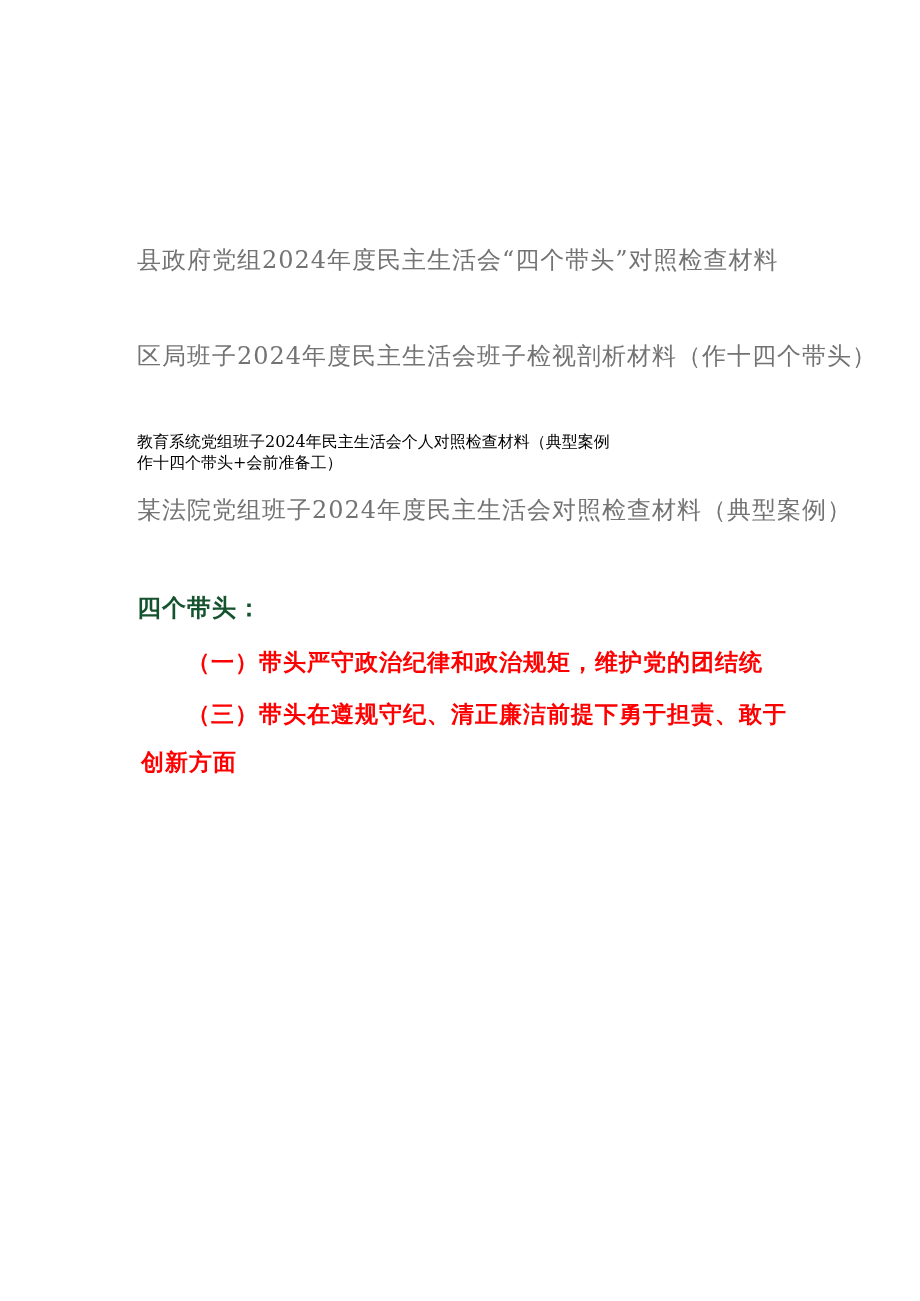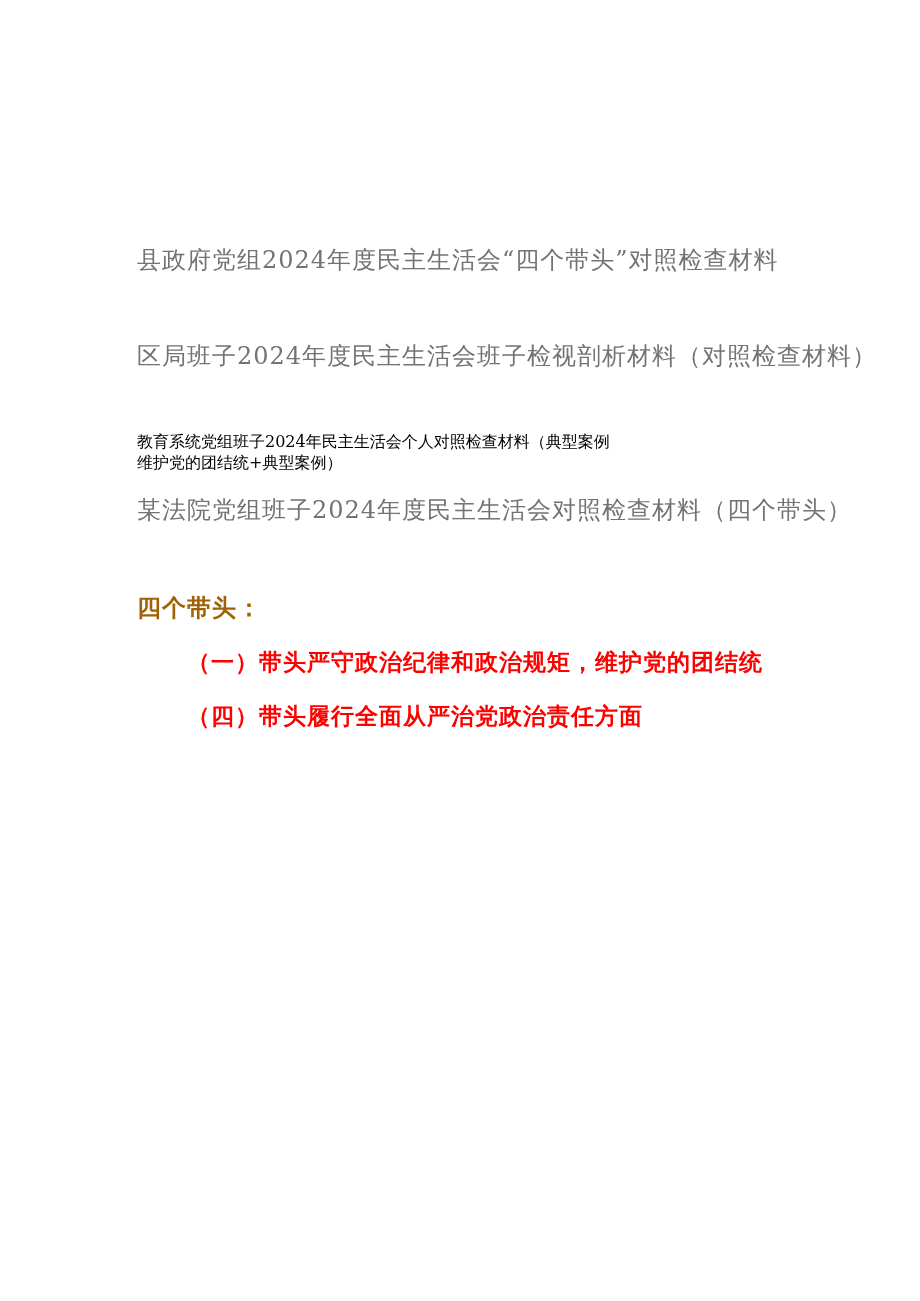--- a/index.html
+++ b/index.html
@@ -31,21 +31,21 @@
     line-height: 40px;
     color: #737373;
     margin: 0 0 56px 0;
     letter-spacing: 1px;
   }
   .doc-title .line { white-space: nowrap; }
   .section-heading {
     font-size: 24px;
     line-height: 44px;
     font-weight: bold;
-    color: #a16207;
+    color: #14532d;
     margin: 32px 0 8px 0;
     letter-spacing: 1px;
   }
   .red-item {
     font-size: 23px;
     line-height: 48px;
     font-weight: bold;
     color: #fe0000;
     margin: 4px;
     letter-spacing: 1px;
@@ -58,40 +58,41 @@
 <body>
 
 <div class="page">
   <div class="content">
 
     <p class="doc-title">
       <span class="line">县政府党组2024年度民主生活会“四个带头”对照检查材料</span>
     </p>
 
     <p class="doc-title">
-      <span class="line">区局班子2024年度民主生活会班子检视剖析材料（对照检查材料）</span>
+      <span class="line">区局班子2024年度民主生活会班子检视剖析材料（作十四个带头）</span>
     </p>
 
     <p class="doc-title">
       </p>
       <div class="line">教育系统党组班子2024年民主生活会个人对照检查材料（典型案例</div>
-      <div class="line">维护党的团结统+典型案例）</div>
+      <div class="line">作十四个带头+会前准备工）</div>
     <p></p>
 
 
     <p class="doc-title">
-      <span class="line">某法院党组班子2024年度民主生活会对照检查材料（四个带头）</span>
+      <span class="line">某法院党组班子2024年度民主生活会对照检查材料（典型案例）</span>
     </p>
 
     <p class="section-heading">四个带头：</p>
 
     <div class="red-item">
       <div class="line">（一）带头严守政治纪律和政治规矩，维护党的团结统</div>
     </div>
 
 
+    <div class="red-item">
+      <div class="line">（三）带头在遵规守纪、清正廉洁前提下勇于担责、敢于</div>
+      <div class="line">创新方面</div>
+    </div>
 
-    <div class="red-item last">
-      <div class="line">（四）带头履行全面从严治党政治责任方面</div>
-    </div>
 
   </div>
 </div>
 
 </body></html>

